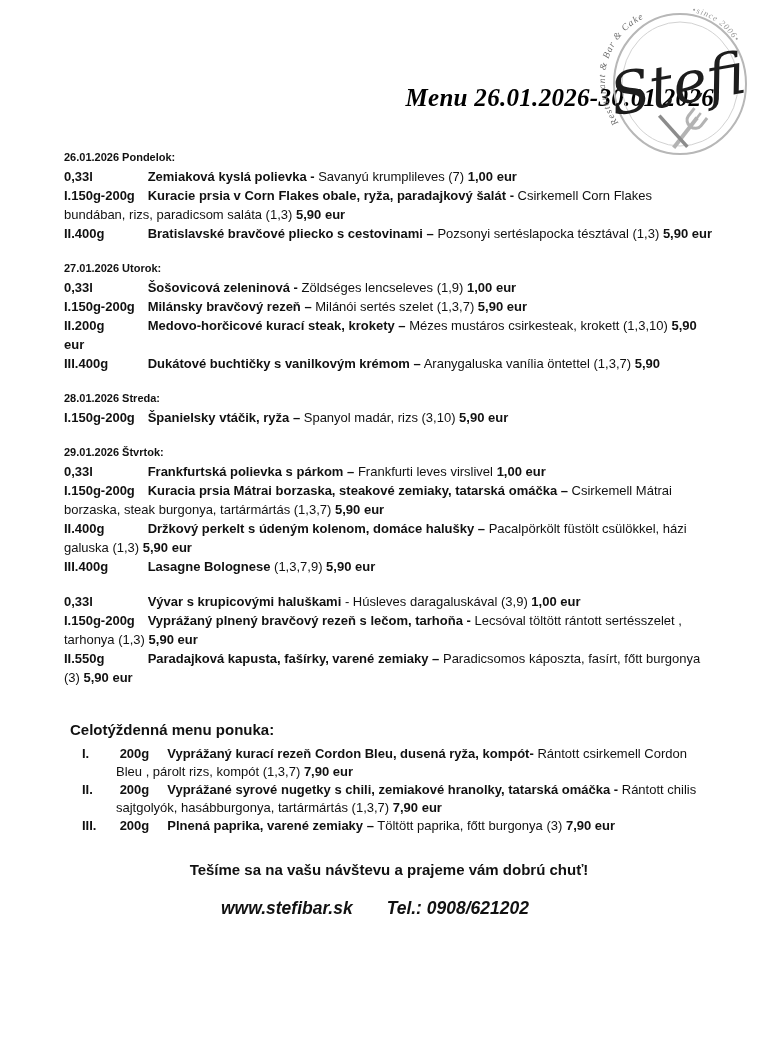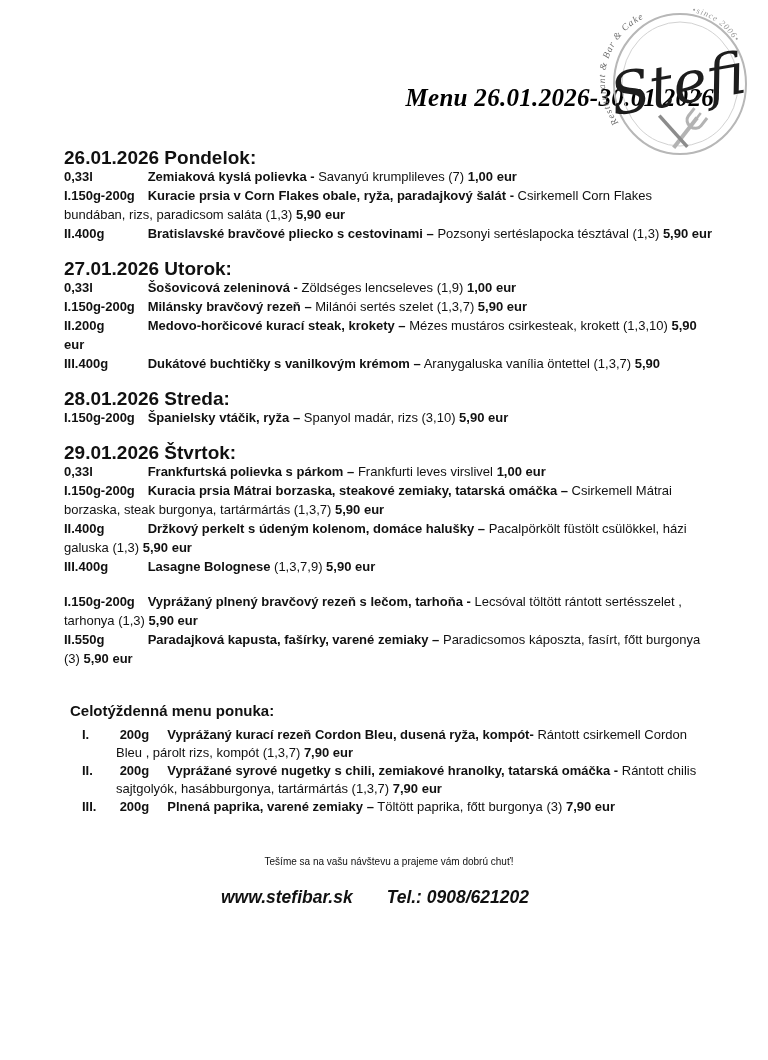--- a/index.html
+++ b/index.html
@@ -12,30 +12,30 @@
   .logo {
     position:absolute; top:6px; right:2px; width:176px; height:160px;
   }
   h1.title {
     text-align:right; font-family:"Liberation Serif", serif;
     font-style:italic; font-weight:bold; font-size:25px; letter-spacing:.3px;
     color:#000;
   }
   .menu { margin-top:36px; }
   .day { margin-bottom:16px; }
-  .day-h { font-weight:bold; font-size:19px; line-height:19px; }
+  .day-h { font-weight:bold; font-size:11px; line-height:19px; }
   .item { line-height:19px; }
   .pfx { display:inline-block; min-width:80px; font-weight:bold; }
   .b { font-weight:bold; }
   .weekly { margin-top:32px; }
   .weekly-h { font-weight:bold; font-size:15px; line-height:22px; margin-bottom:4px; margin-left:6px; }
   .witem { padding-left:52px; line-height:18px; }
   .wnum { display:inline-block; width:34px; margin-left:-34px; font-weight:bold; }
   .wweight { display:inline-block; min-width:44px; font-weight:bold; }
-  .thanks { text-align:center; font-weight:normal; font-size:10px; margin-top:40px; }
+  .thanks { text-align:center; font-weight:bold; font-size:15px; margin-top:26px; }
   .contact {
     display:flex; justify-content:center; gap:34px; margin-top:20px;
     font-weight:bold; font-style:italic; font-size:17.5px; transform:translateX(-14px);
   }
 </style>
 </head>
 <body>
 
 <svg class="logo" viewBox="0 0 176 160" aria-hidden="true">
   <ellipse cx="90" cy="78" rx="66" ry="70" fill="none" stroke="#b7b7b7" stroke-width="2"></ellipse>
@@ -150,20 +150,26 @@
       <p class="item">
         <span class="pfx">III.400g</span>
         <span class="b">Lasagne Bolognese</span>
         <span>(1,3,7,9)</span>
         <span class="b">5,90 eur</span>
       </p>
     </section>
 
     <section class="day">
       <p class="item">
+        <span class="pfx">0,33l</span>
+        <span class="b">Vývar s krupicovými haluškami</span>
+        <span>- Húsleves daragaluskával (3,9)</span>
+        <span class="b">1,00 eur</span>
+      </p>
+      <p class="item">
         <span class="pfx">I.150g-200g</span>
         <span class="b">Vyprážaný plnený bravčový rezeň s lečom, tarhoňa -</span>
         <span>Lecsóval töltött rántott sertésszelet , tarhonya (1,3)</span>
         <span class="b">5,90 eur</span>
       </p>
       <p class="item">
         <span class="pfx">II.550g</span>
         <span class="b">Paradajková kapusta, fašírky, varené zemiaky –</span>
         <span>Paradicsomos káposzta, fasírt, főtt burgonya (3)</span>
         <span class="b">5,90 eur</span>

